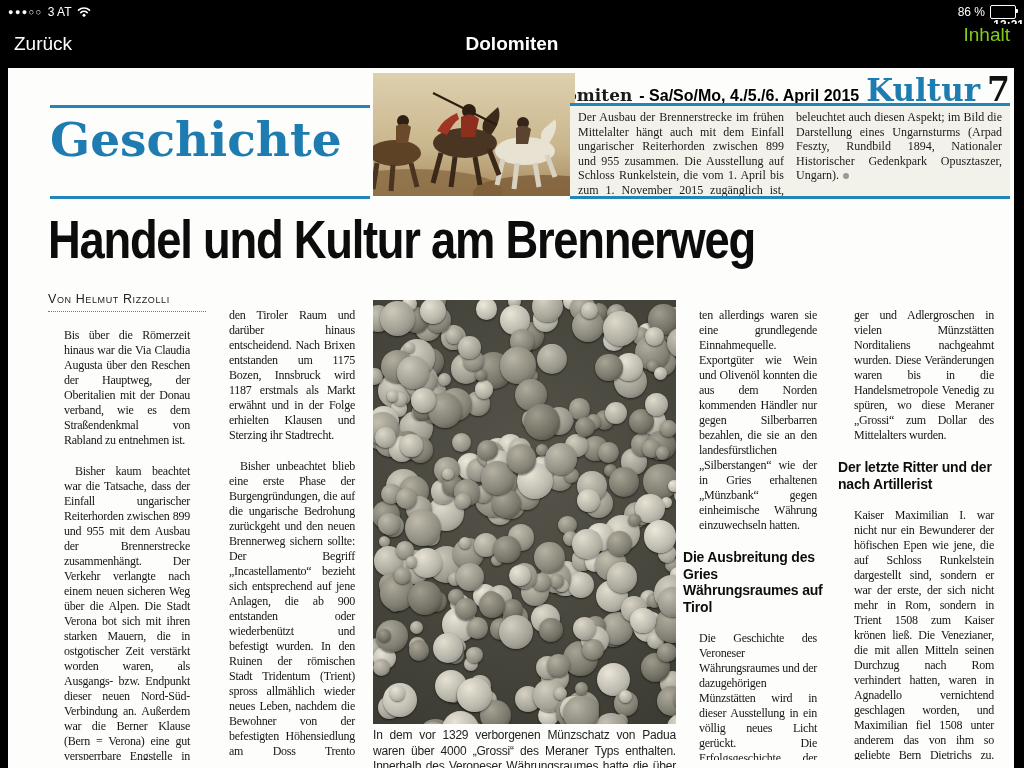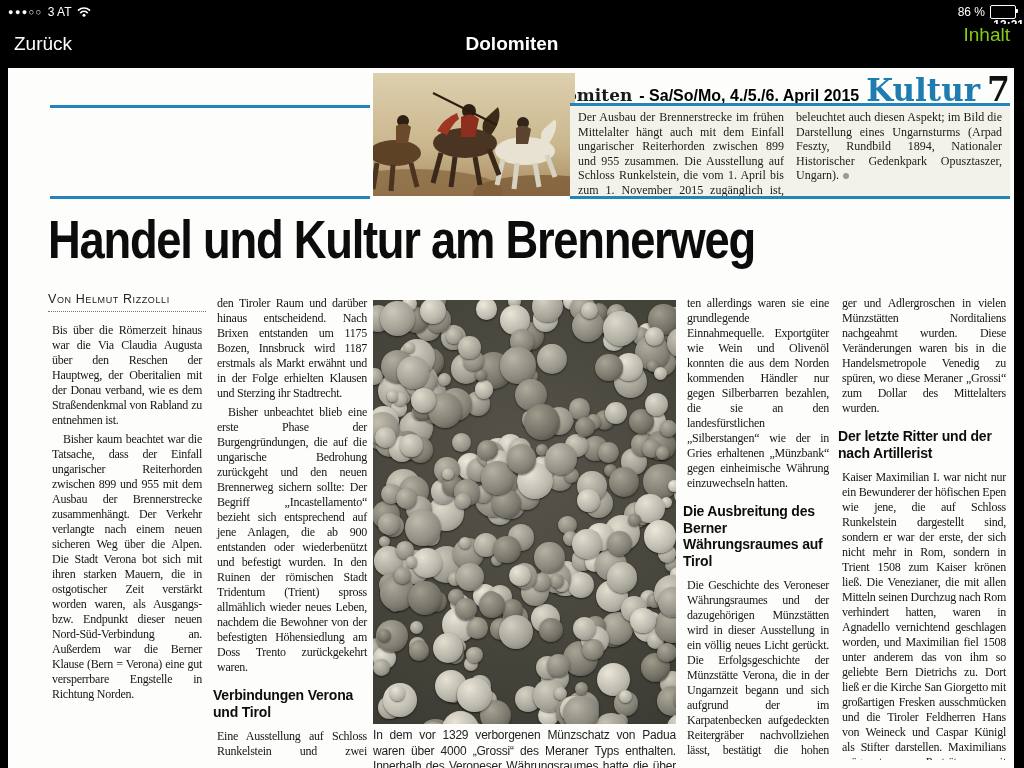--- a/index.html
+++ b/index.html
@@ -72,21 +72,21 @@
     position:absolute;left:40px;top:206px;width:964px;font-size:14.6px;color:#0d0d0d;
     letter-spacing:-0.2px;white-space:nowrap;
   }
   .standfirst b{margin-right:4px;}
 
   .col{
     position:absolute;top:224px;height:468px;overflow:hidden;
     font-family:"Liberation Serif",serif;font-size:12px;line-height:15px;
     text-align:justify;color:#151515;letter-spacing:-0.25px;
   }
-  .col p{margin:4px;}
+  .col p{margin:16px;}
   .col p + p{text-indent:11px;}
   .col-1{left:40px;width:158px;}
   .col-2{left:205px;width:158px;}
   .col-3{left:675px;width:150px;}
   .col-4{left:830px;width:172px;}
   .byline{
     font-family:"Liberation Sans",sans-serif;font-variant:small-caps;font-size:12.5px;
     letter-spacing:0.6px;color:#222;border-bottom:1px dotted #777;padding-bottom:4px;margin-bottom:11px;
     text-align:left;
   }
@@ -134,20 +134,21 @@
 <div class="page">
 
   <div class="masthead">
     <span class="masthead-name">Dolomiten</span>
     <span class="masthead-date">- Sa/So/Mo, 4./5./6. April 2015</span>
     <span class="masthead-section">Kultur</span>
     <span class="masthead-page">7</span>
   </div>
 
   <div class="rule rule-sec-top"></div>
+  <div class="section-title">Geschichte</div>
   <div class="rule rule-sec-bot"></div>
 
   <div class="horsemen">
     <svg width="202" height="123" viewBox="0 0 202 123">
       <defs>
         <linearGradient id="sky" x1="0" y1="0" x2="0" y2="1">
           <stop offset="0" stop-color="#ded0ae"></stop>
             <stop offset="0.6" stop-color="#c9b68d"></stop>
             <stop offset="1" stop-color="#a8885f"></stop>
         </linearGradient>
@@ -516,21 +517,21 @@
       <div class="coin" style="left: 133.75px; top: 144.426px; width: 29.5078px; height: 29.5078px; background: radial-gradient(circle at 35% 30%, rgb(178, 175, 160), rgb(130, 127, 116) 62%, rgb(75, 72, 66));"></div>
       <div class="coin" style="left: 271.748px; top: 93.3661px; width: 22.9173px; height: 22.9173px; background: radial-gradient(circle at 35% 30%, rgb(222, 219, 204), rgb(174, 171, 160) 62%, rgb(119, 116, 110));"></div>
       <div class="coin" style="left: 5.35075px; top: 213.037px; width: 21.5807px; height: 21.5807px; background: radial-gradient(circle at 35% 30%, rgb(189, 186, 171), rgb(141, 138, 127) 62%, rgb(86, 83, 77));"></div>
       <div class="coin" style="left: 255.447px; top: 213.506px; width: 12.8829px; height: 12.8829px; background: radial-gradient(circle at 35% 30%, rgb(168, 165, 150), rgb(120, 117, 106) 62%, rgb(65, 62, 56));"></div>
       <div class="coin" style="left: 21.0264px; top: 267.132px; width: 16.6816px; height: 16.6816px; background: radial-gradient(circle at 35% 30%, rgb(186, 183, 168), rgb(138, 135, 124) 62%, rgb(83, 80, 74));"></div>
     </div>
   <div class="caption">In dem vor 1329 verborgenen Münzschatz von Padua waren über 4000 „Grossi“ des Meraner Typs enthalten. Innerhalb des Veroneser Währungsraumes hatte die über große Silbermengen verfügende Tiroler</div>
 
   <div class="col col-3">
     <p>ten allerdings waren sie eine grundlegende Einnahmequelle. Exportgüter wie Wein und Olivenöl konnten die aus dem Norden kommenden Händler nur gegen Silberbarren bezahlen, die sie an den landesfürstlichen „Silberstangen“ wie der in Gries erhaltenen „Münzbank“ gegen einheimische Währung einzuwechseln hatten.</p>
-    <div class="colsubhead">Die Ausbreitung des Berner Währungsraumes auf Tirol</div>
+    <div class="colsubhead">Die Ausbreitung des Gries Währungsraumes auf Tirol</div>
     <p>Die Geschichte des Veroneser Währungsraumes und der dazugehörigen Münzstätten wird in dieser Ausstellung in ein völlig neues Licht gerückt. Die Erfolgsgeschichte der Münzstätte Verona, die in der Ungarnzeit begann und sich aufgrund der im Karpatenbecken aufgedeckten Reitergräber nachvollziehen lässt, bestätigt die hohen Tribute bzw. Geldplünderungen im Veroneser Raum.</p>
 
   </div>
 
   <div class="col col-4">
     <p>ger und Adlergroschen in vielen Münzstätten Norditaliens nachgeahmt wurden. Diese Veränderungen waren bis in die Handelsmetropole Venedig zu spüren, wo diese Meraner „Grossi“ zum Dollar des Mittelalters wurden.</p>
     <div class="colsubhead">Der letzte Ritter und der nach Artillerist</div>
     <p>Kaiser Maximilian I. war nicht nur ein Bewunderer der höfischen Epen wie jene, die auf Schloss Runkelstein dargestellt sind, sondern er war der erste, der sich nicht mehr in Rom, sondern in Trient 1508 zum Kaiser krönen ließ. Die Venezianer, die mit allen Mitteln seinen Durchzug nach Rom verhindert hatten, waren in Agnadello vernichtend geschlagen worden, und Maximilian fiel 1508 unter anderem das von ihm so geliebte Bern Dietrichs zu. Dort ließ er die Kirche San Giorgetto mit großartigen Fresken ausschmücken und die Tiroler Feldherren Hans von Weineck und Caspar Künigl als Stifter darstellen. Maximilians prägnantes Porträt mit kennzeichnender Adlernase schmückt die besonders kunstvollen Veroneser Prägungen, die er in der Stadt an der Etsch schlagen ließ.</p>
 
   </div>

